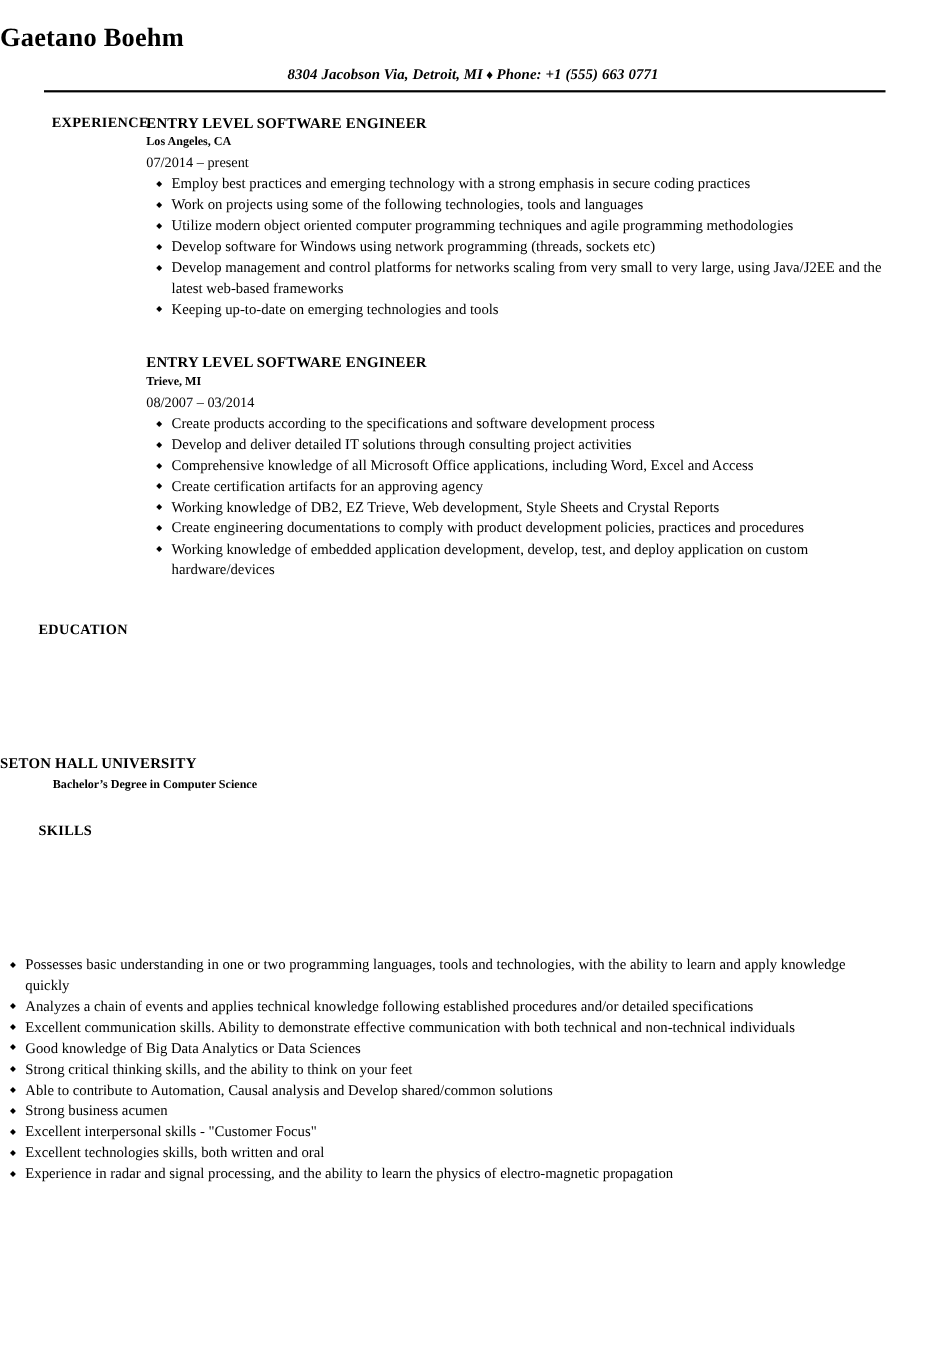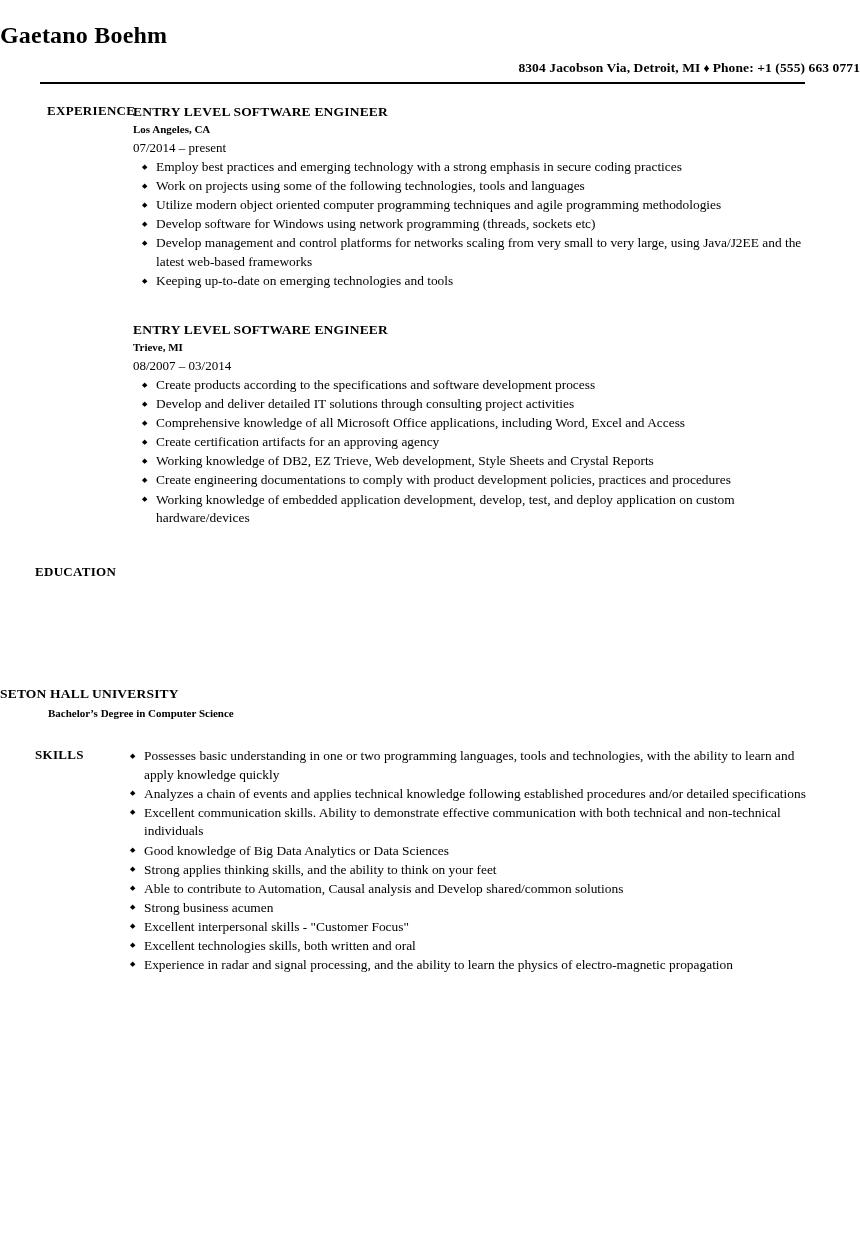--- a/index.html
+++ b/index.html
@@ -29,25 +29,26 @@
     padding-top: 22px;
   }
   .cand-name {
     text-align: left;
     font-weight: bold;
     font-size: 24px;
     letter-spacing: 0.2px;
     line-height: 1.15;
   }
   .contact-line {
-    text-align: right;
+    text-align: center;
     font-weight: bold;
     font-size: 13.5px;
     margin-top: 10px;
     letter-spacing: 0.1px;
+    font-style: italic;
   }
   .contact-sep {
     padding: 0 3px;
     font-size: 12px;
   }
   .header-rule {
     margin: 6px 55px 0 40px;
     border-top: 2.6px solid #000000;
     height: 0;
   }
@@ -68,21 +69,21 @@
     line-height: 1.35;
   }
   .section-content {
     flex: 1 1 auto;
     padding-right: 53px;
     box-sizing: border-box;
   }
 
   .exp-section { margin-top: 18px; margin-left: 12px; }
   .edu-section { margin-top: 35px; flex-direction: column; }
-  .skills-section { margin-top: 25px; }
+  .skills-section { margin-top: 25px; flex-direction: column; }
 
   .job { }
   .job + .job { margin-top: 29px; }
 
   .job-title, .school-name {
     font-weight: bold;
     font-size: 13.5px;
     letter-spacing: 0.2px;
     line-height: 1.45;
   }
@@ -177,21 +178,21 @@
   </div>
 
   <div class="section skills-section">
     <div class="section-label">SKILLS</div>
     <div class="section-content">
       <ul class="bullets">
         <li>Possesses basic understanding in one or two programming languages, tools and technologies, with the ability to learn and apply knowledge quickly</li>
         <li>Analyzes a chain of events and applies technical knowledge following established procedures and/or detailed specifications</li>
         <li>Excellent communication skills. Ability to demonstrate effective communication with both technical and non-technical individuals</li>
         <li>Good knowledge of Big Data Analytics or Data Sciences</li>
-        <li>Strong applies thinking skills, and the ability to think on your feet</li>
+        <li>Strong critical thinking skills, and the ability to think on your feet</li>
         <li>Able to contribute to Automation, Causal analysis and Develop shared/common solutions</li>
         <li>Strong business acumen</li>
         <li>Excellent interpersonal skills - "Customer Focus"</li>
         <li>Excellent technologies skills, both written and oral</li>
         <li>Experience in radar and signal processing, and the ability to learn the physics of electro-magnetic propagation</li>
       </ul>
     </div>
   </div>
 
 </div>

